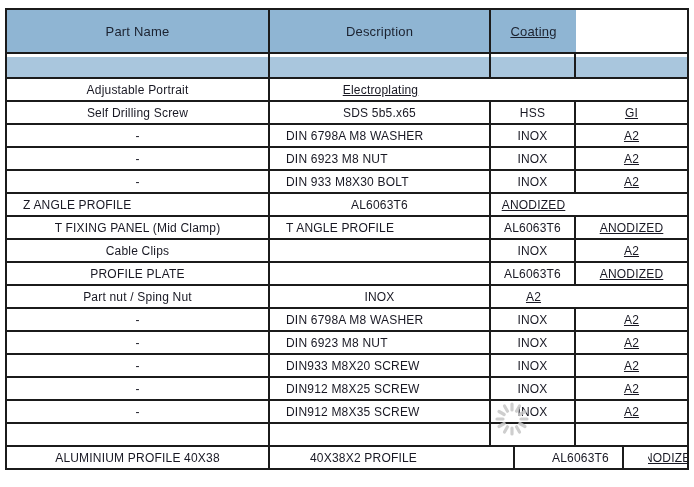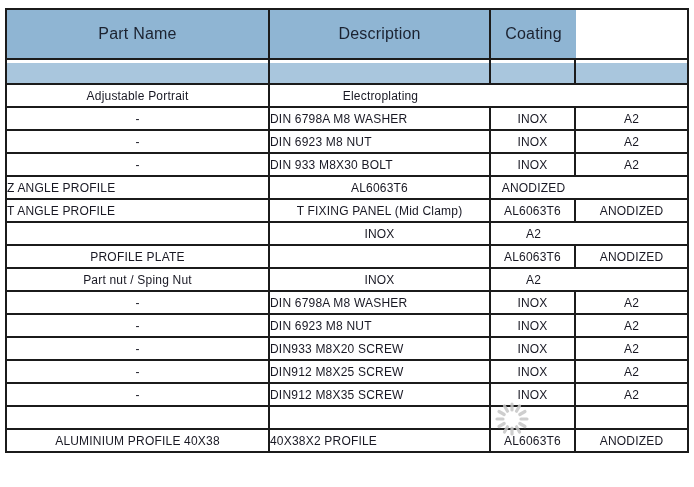--- a/index.html
+++ b/index.html
@@ -18,49 +18,49 @@
     width: 684px;
     border: 2px solid #1b1b1b;
     box-sizing: border-box;
     background: #ffffff;
   }
   .row {
     display: grid;
     grid-template-columns: 263px 221px 85px 1fr;
     border-bottom: 2px solid #1b1b1b;
   }
-  .row:last-child { border-bottom: none; }
+  .row:last-child { border-bottom: none; gap: 24px; }
   .cell {
     border-right: 2px solid #1b1b1b;
     display: flex;
     align-items: center;
     justify-content: center;
     text-align: center;
     overflow: hidden;
     white-space: nowrap;
     color: #181823;
     font-size: 12px;
     letter-spacing: 0.2px;
     height: 21px;
     box-sizing: border-box;
   }
-  .cell:last-child { border-right: none; }
+  .cell:last-child { border-right: none; text-decoration: underline; }
   .header-row .cell {
-    height: 48px;
+    height: 42px;
     background: #8fb5d3;
-    font-size: 16px;
+    font-size: 13px;
     color: #1b2230;
   }
   .gap-row { border-bottom: none; }
   .gap-row .cell { height: 3px; background: #ffffff; }
   .spacer-row .cell { height: 20px; background: #a9c6dd; }
   .cell.desc-left {
     justify-content: flex-start;
     text-align: left;
-    padding-left: 0;
+    padding-left: 16px;
   }
   .busy-spinner {
     position: absolute;
     left: 494px;
     top: 401px;
     width: 36px;
     height: 36px;
     pointer-events: none;
     opacity: 0.85;
   }
@@ -88,20 +88,26 @@
     <div class="cell"></div>
     <div class="cell"></div>
     <div class="cell"></div>
   </div>
 
   <div class="row">
     <div class="cell">Adjustable Portrait</div>
     <div class="cell">Electroplating</div>
   </div>
   <div class="row">
+    <div class="cell">Self Drilling Screw</div>
+    <div class="cell">SDS 5b5.x65</div>
+    <div class="cell">HSS</div>
+    <div class="cell">GI</div>
+  </div>
+  <div class="row">
     <div class="cell">-</div>
     <div class="cell desc-left">DIN 6798A M8 WASHER</div>
     <div class="cell">INOX</div>
     <div class="cell">A2</div>
   </div>
   <div class="row">
     <div class="cell">-</div>
     <div class="cell desc-left">DIN 6923 M8 NUT</div>
     <div class="cell">INOX</div>
     <div class="cell">A2</div>
@@ -111,26 +117,27 @@
     <div class="cell desc-left">DIN 933 M8X30 BOLT</div>
     <div class="cell">INOX</div>
     <div class="cell">A2</div>
   </div>
   <div class="row">
     <div class="cell desc-left">Z ANGLE PROFILE</div>
     <div class="cell">AL6063T6</div>
     <div class="cell">ANODIZED</div>
   </div>
   <div class="row">
+    <div class="cell">T FIXING PANEL (Mid Clamp)</div>
     <div class="cell desc-left">T ANGLE PROFILE</div>
-    <div class="cell">T FIXING PANEL (Mid Clamp)</div>
-    <div class="cell">AL6063T6</div>
-    <div class="cell">ANODIZED</div>
-  </div>
-  <div class="row">
+    <div class="cell">AL6063T6</div>
+    <div class="cell">ANODIZED</div>
+  </div>
+  <div class="row">
+    <div class="cell">Cable Clips</div>
     <div class="cell desc-left"></div>
     <div class="cell">INOX</div>
     <div class="cell">A2</div>
   </div>
   <div class="row">
     <div class="cell">PROFILE PLATE</div>
     <div class="cell desc-left"></div>
     <div class="cell">AL6063T6</div>
     <div class="cell">ANODIZED</div>
   </div>

